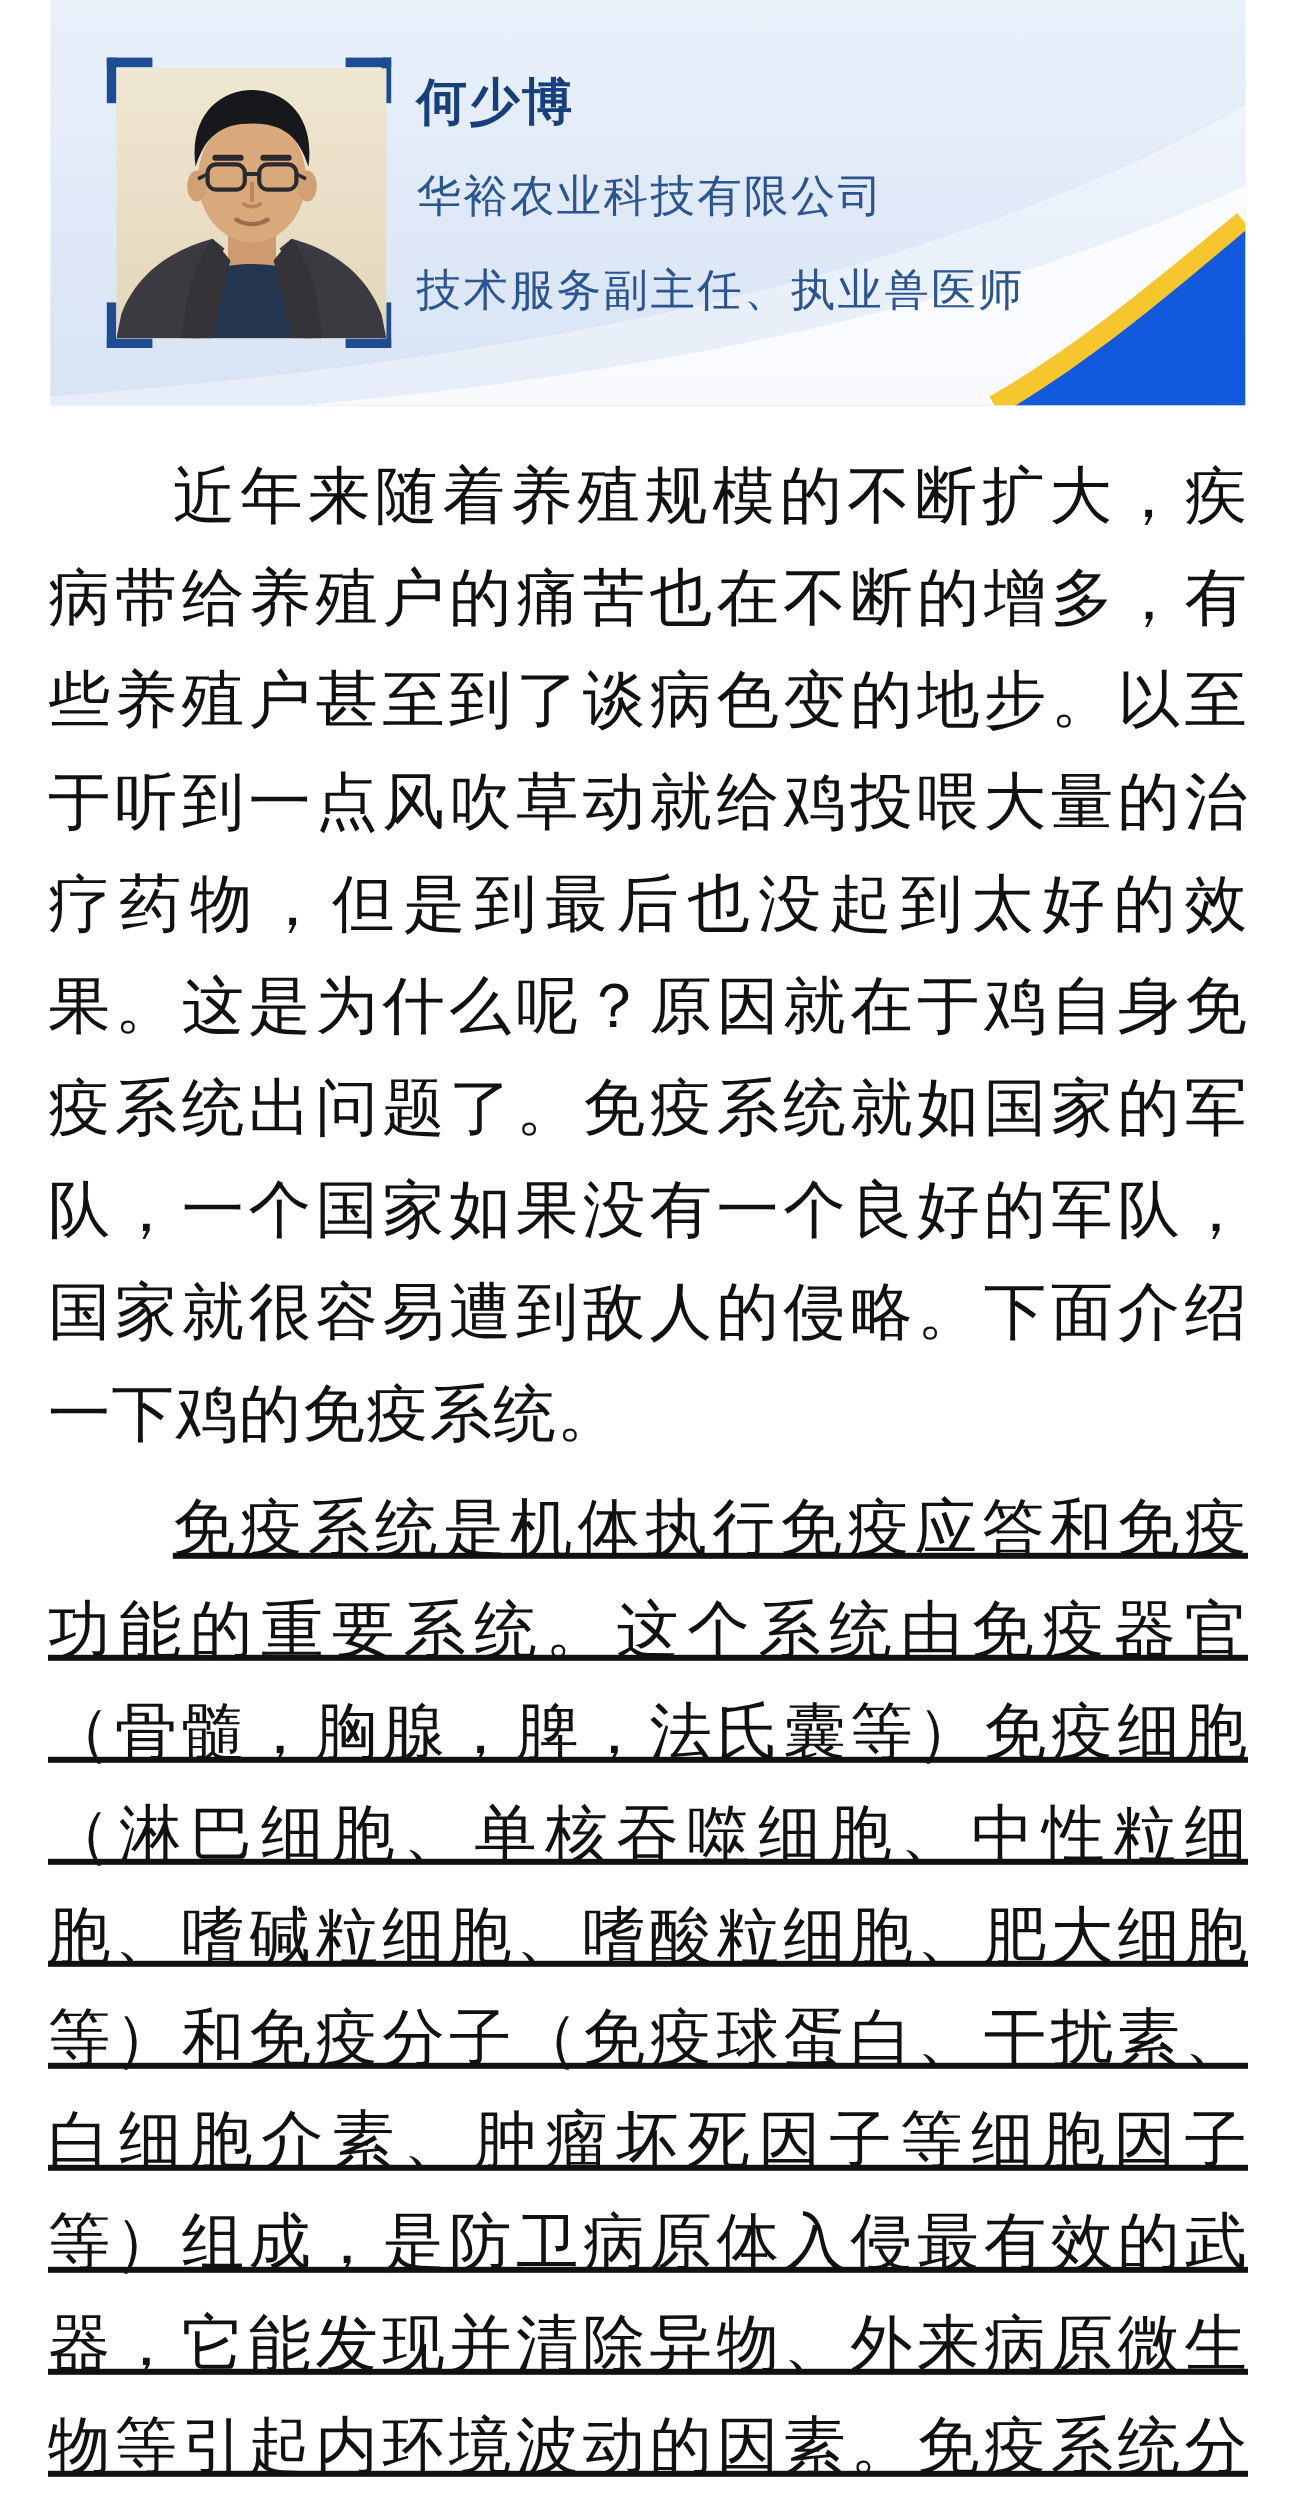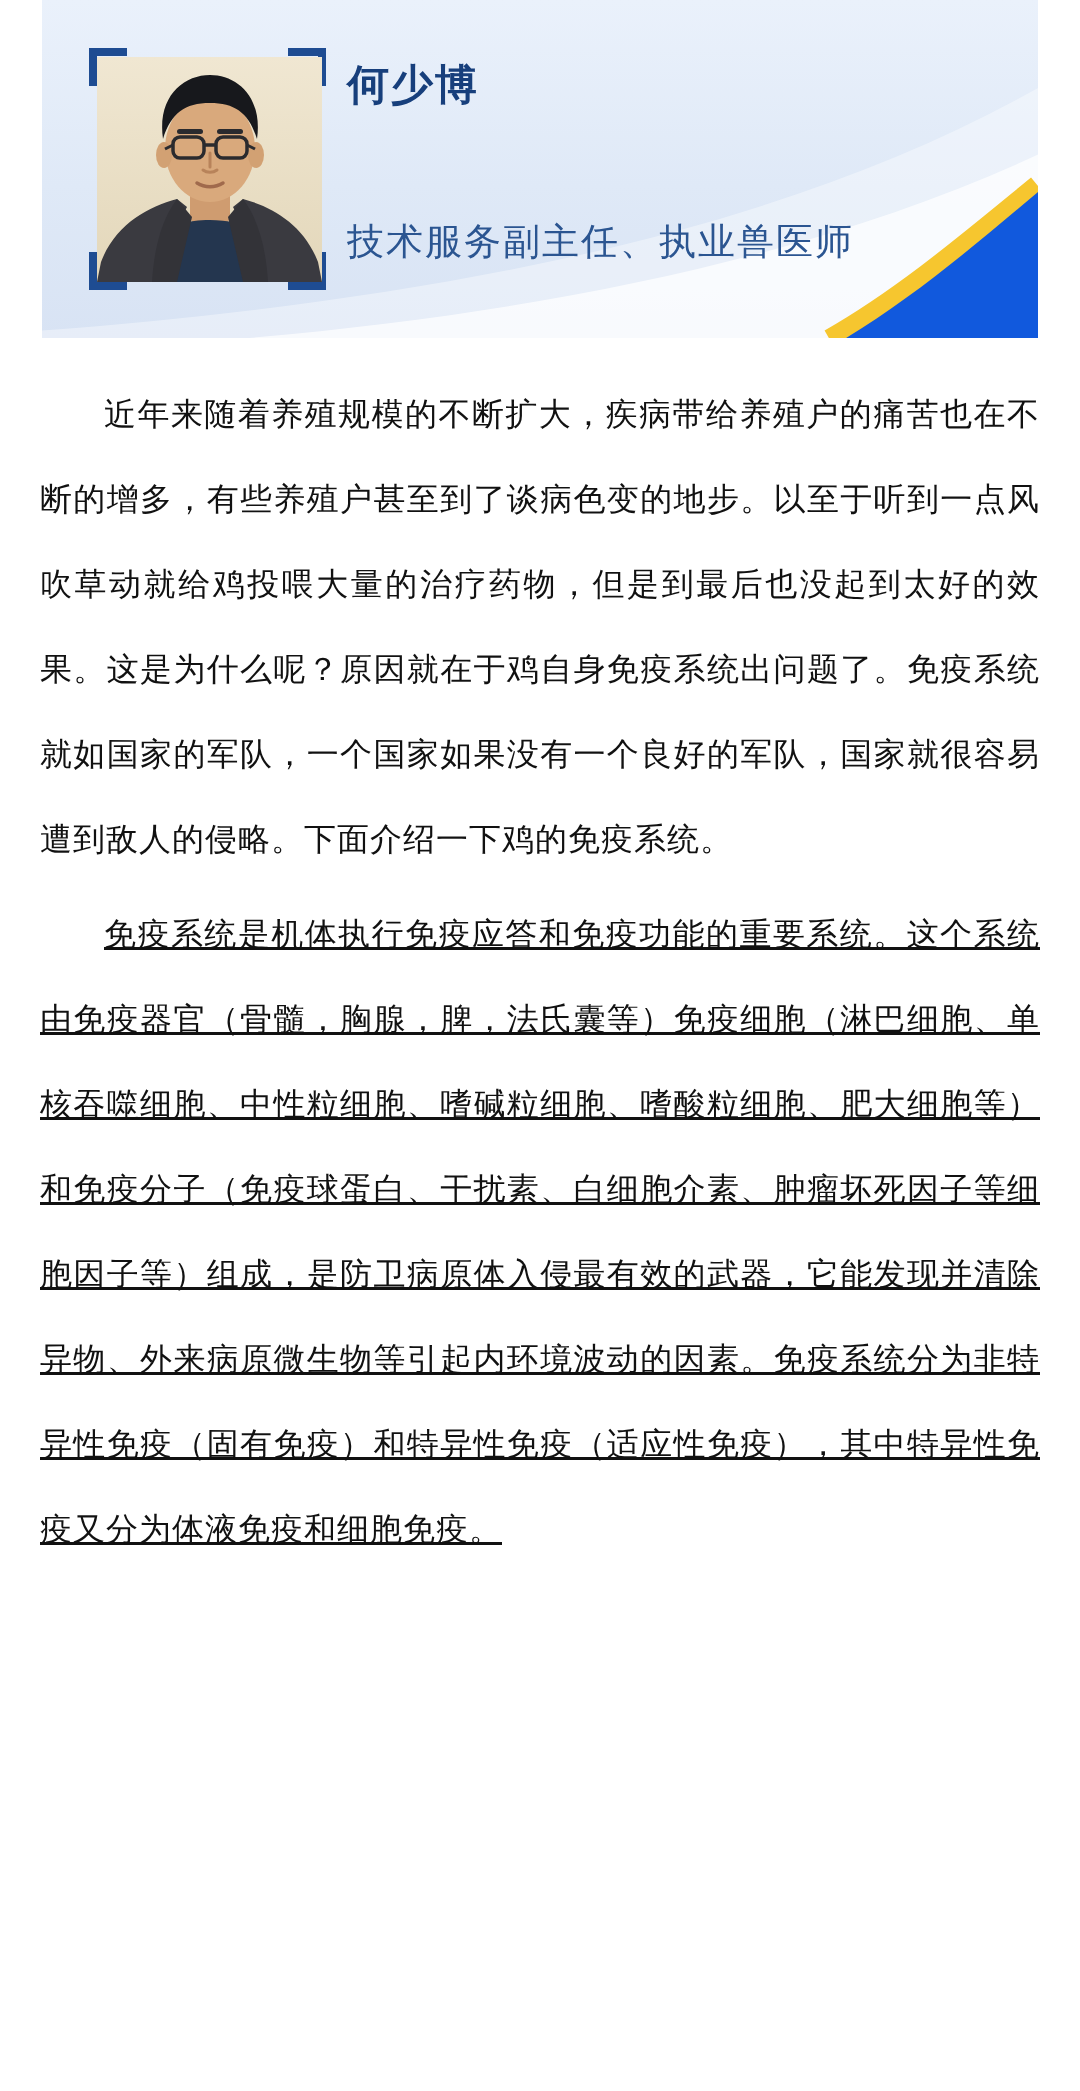--- a/index.html
+++ b/index.html
@@ -44,21 +44,21 @@
     font-size:37px;font-weight:500;color:#2b5591;letter-spacing:2px;line-height:1.1;text-align:right;
   }
 
   
   .article{
     position:absolute;left:0;top:338px;width:1080px;
     padding:34px 40px 0 40px;box-sizing:border-box;
   }
   .article p{
     margin:0;
-    font-size:32px;line-height:85px;color:#111111;
+    font-size:52px;line-height:85px;color:#111111;
     text-align:justify;text-indent:2em;letter-spacing:1px;
     font-weight:500;
   }
   .article p + p{margin-top:10px;text-decoration:underline;}
 </style>
 </head>
 <body>
 
 <div class="header-card">
 
@@ -109,19 +109,20 @@
         <line x1="76" y1="88" x2="68" y2="92" stroke="#2b2b2e" stroke-width="3"></line>
         <line x1="150" y1="88" x2="158" y2="92" stroke="#2b2b2e" stroke-width="3"></line>
 
         <path d="M 113,96 L 113,110 M 106,113 C 110,116 116,116 120,113" fill="none" stroke="#b8835a" stroke-width="3" stroke-linecap="round"></path>
         <path d="M 100,126 C 108,131 118,131 126,126" fill="none" stroke="#a06a4c" stroke-width="3.5" stroke-linecap="round"></path>
       </svg>
     </div>
   </div>
 
   <div class="person-name">何少博</div>
+  <div class="person-company">华裕农业科技有限公司</div>
   <div class="person-title">技术服务副主任、执业兽医师</div>
 </div>
 
 <div class="article">
   <p>近年来随着养殖规模的不断扩大，疾病带给养殖户的痛苦也在不断的增多，有些养殖户甚至到了谈病色变的地步。以至于听到一点风吹草动就给鸡投喂大量的治疗药物，但是到最后也没起到太好的效果。这是为什么呢？原因就在于鸡自身免疫系统出问题了。免疫系统就如国家的军队，一个国家如果没有一个良好的军队，国家就很容易遭到敌人的侵略。下面介绍一下鸡的免疫系统。</p>
   <p>免疫系统是机体执行免疫应答和免疫功能的重要系统。这个系统由免疫器官（骨髓，胸腺，脾，法氏囊等）免疫细胞（淋巴细胞、单核吞噬细胞、中性粒细胞、嗜碱粒细胞、嗜酸粒细胞、肥大细胞等）和免疫分子（免疫球蛋白、干扰素、白细胞介素、肿瘤坏死因子等细胞因子等）组成，是防卫病原体入侵最有效的武器，它能发现并清除异物、外来病原微生物等引起内环境波动的因素。免疫系统分为非特异性免疫（固有免疫）和特异性免疫（适应性免疫），其中特异性免疫又分为体液免疫和细胞免疫。</p>
 </div>
 
 </body></html>

